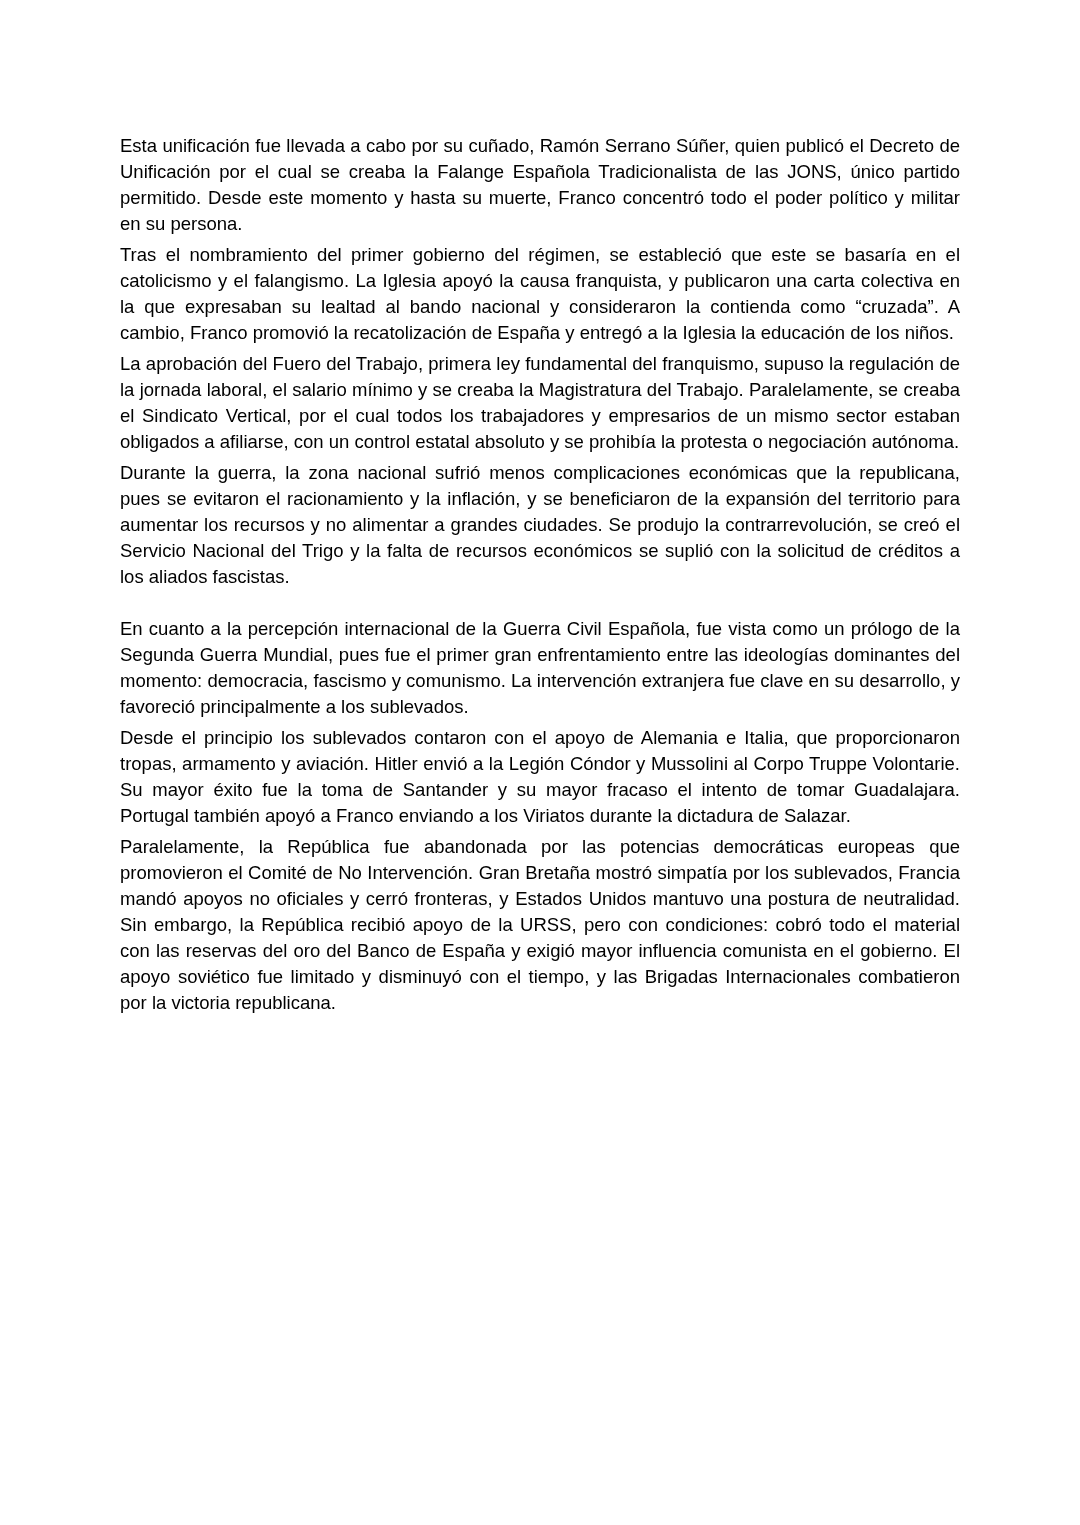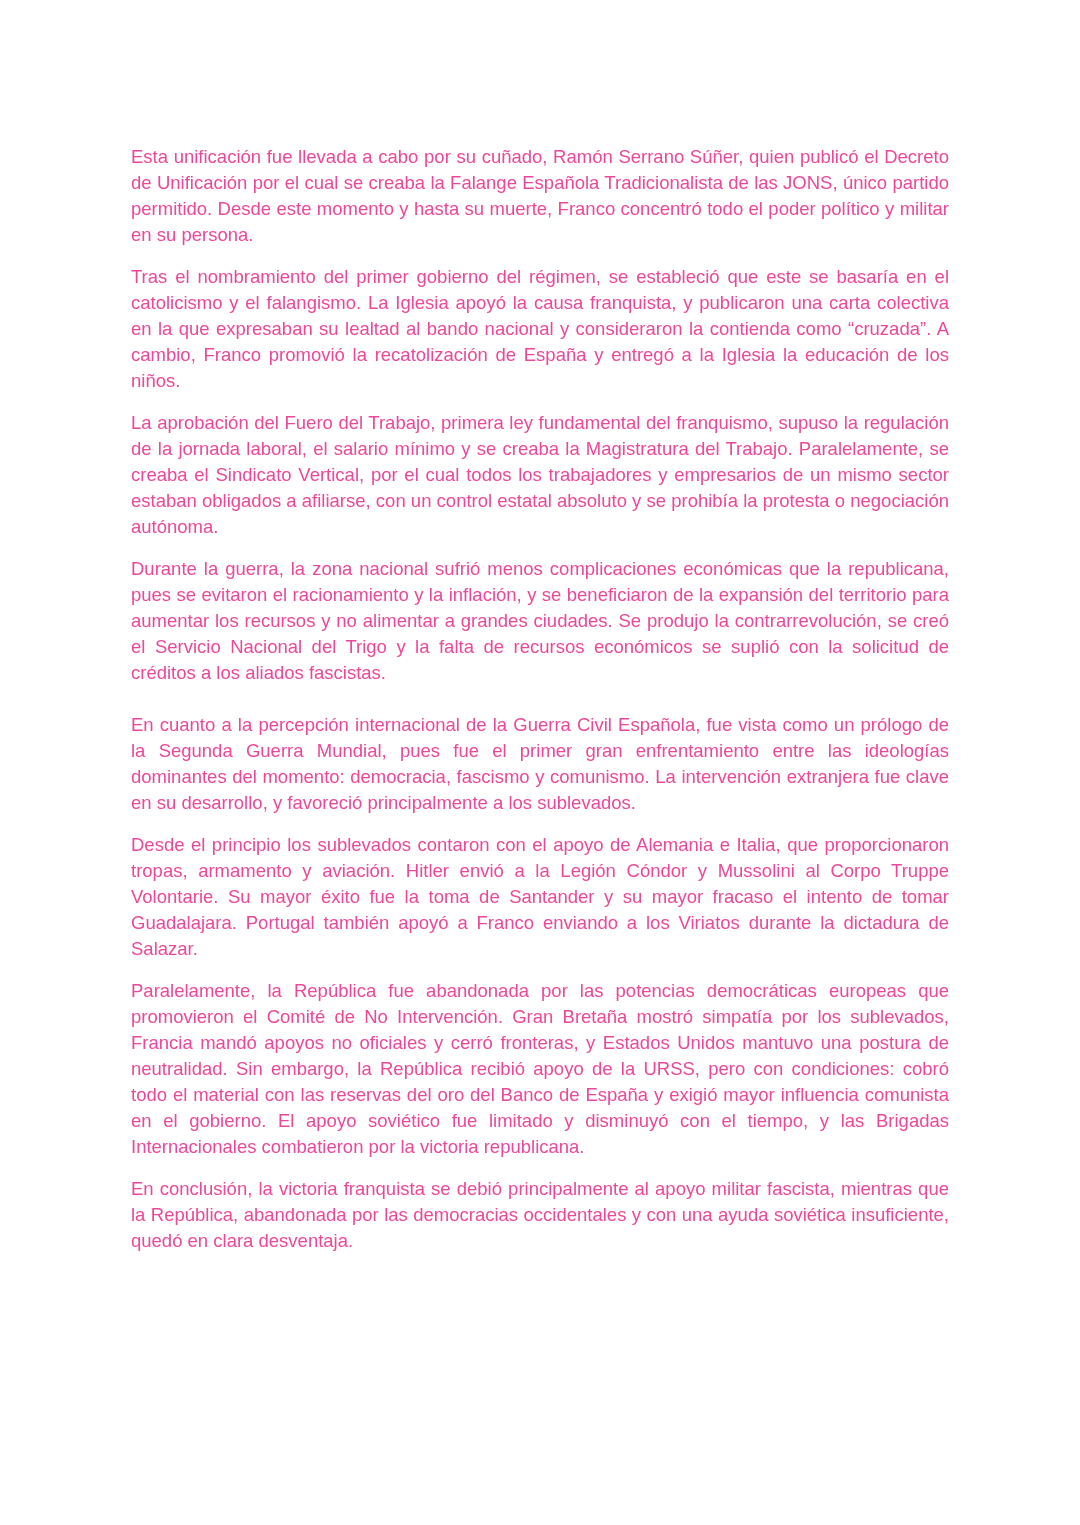--- a/index.html
+++ b/index.html
@@ -15,38 +15,37 @@
     overflow: hidden;
   }
   .page {
     box-sizing: border-box;
     width: 1080px;
     height: 1525px;
     padding: 128px 115px 0 115px;
     background: #ffffff;
   }
   .doc p {
-    margin: 16px;
+    margin: 5px;
     font-size: 18.5px;
     line-height: 26px;
     text-align: justify;
     text-justify: inter-word;
-    color: #ec4899;
+    color: #000000;
   }
   .doc p.gap-before {
     margin-top: 26px;
   }
 </style>
 </head>
 <body>
 
 <div class="page">
   <div class="doc">
     <p>Esta unificación fue llevada a cabo por su cuñado, Ramón Serrano Súñer, quien publicó el Decreto de Unificación por el cual se creaba la Falange Española Tradicionalista de las JONS, único partido permitido. Desde este momento y hasta su muerte, Franco concentró todo el poder político y militar en su persona.</p>
     <p>Tras el nombramiento del primer gobierno del régimen, se estableció que este se basaría en el catolicismo y el falangismo. La Iglesia apoyó la causa franquista, y publicaron una carta colectiva en la que expresaban su lealtad al bando nacional y consideraron la contienda como “cruzada”. A cambio, Franco promovió la recatolización de España y entregó a la Iglesia la educación de los niños.</p>
     <p>La aprobación del Fuero del Trabajo, primera ley fundamental del franquismo, supuso la regulación de la jornada laboral, el salario mínimo y se creaba la Magistratura del Trabajo. Paralelamente, se creaba el Sindicato Vertical, por el cual todos los trabajadores y empresarios de un mismo sector estaban obligados a afiliarse, con un control estatal absoluto y se prohibía la protesta o negociación autónoma.</p>
     <p>Durante la guerra, la zona nacional sufrió menos complicaciones económicas que la republicana, pues se evitaron el racionamiento y la inflación, y se beneficiaron de la expansión del territorio para aumentar los recursos y no alimentar a grandes ciudades. Se produjo la contrarrevolución, se creó el Servicio Nacional del Trigo y la falta de recursos económicos se suplió con la solicitud de créditos a los aliados fascistas.</p>
     <p class="gap-before">En cuanto a la percepción internacional de la Guerra Civil Española, fue vista como un prólogo de la Segunda Guerra Mundial, pues fue el primer gran enfrentamiento entre las ideologías dominantes del momento: democracia, fascismo y comunismo. La intervención extranjera fue clave en su desarrollo, y favoreció principalmente a los sublevados.</p>
     <p>Desde el principio los sublevados contaron con el apoyo de Alemania e Italia, que proporcionaron tropas, armamento y aviación. Hitler envió a la Legión Cóndor y Mussolini al Corpo Truppe Volontarie. Su mayor éxito fue la toma de Santander y su mayor fracaso el intento de tomar Guadalajara. Portugal también apoyó a Franco enviando a los Viriatos durante la dictadura de Salazar.</p>
     <p>Paralelamente, la República fue abandonada por las potencias democráticas europeas que promovieron el Comité de No Intervención. Gran Bretaña mostró simpatía por los sublevados, Francia mandó apoyos no oficiales y cerró fronteras, y Estados Unidos mantuvo una postura de neutralidad. Sin embargo, la República recibió apoyo de la URSS, pero con condiciones: cobró todo el material con las reservas del oro del Banco de España y exigió mayor influencia comunista en el gobierno. El apoyo soviético fue limitado y disminuyó con el tiempo, y las Brigadas Internacionales combatieron por la victoria republicana.</p>
-    <p>En conclusión, la victoria franquista se debió principalmente al apoyo militar fascista, mientras que la República, abandonada por las democracias occidentales y con una ayuda soviética insuficiente, quedó en clara desventaja.</p>
   </div>
 </div>
 
 </body></html>

